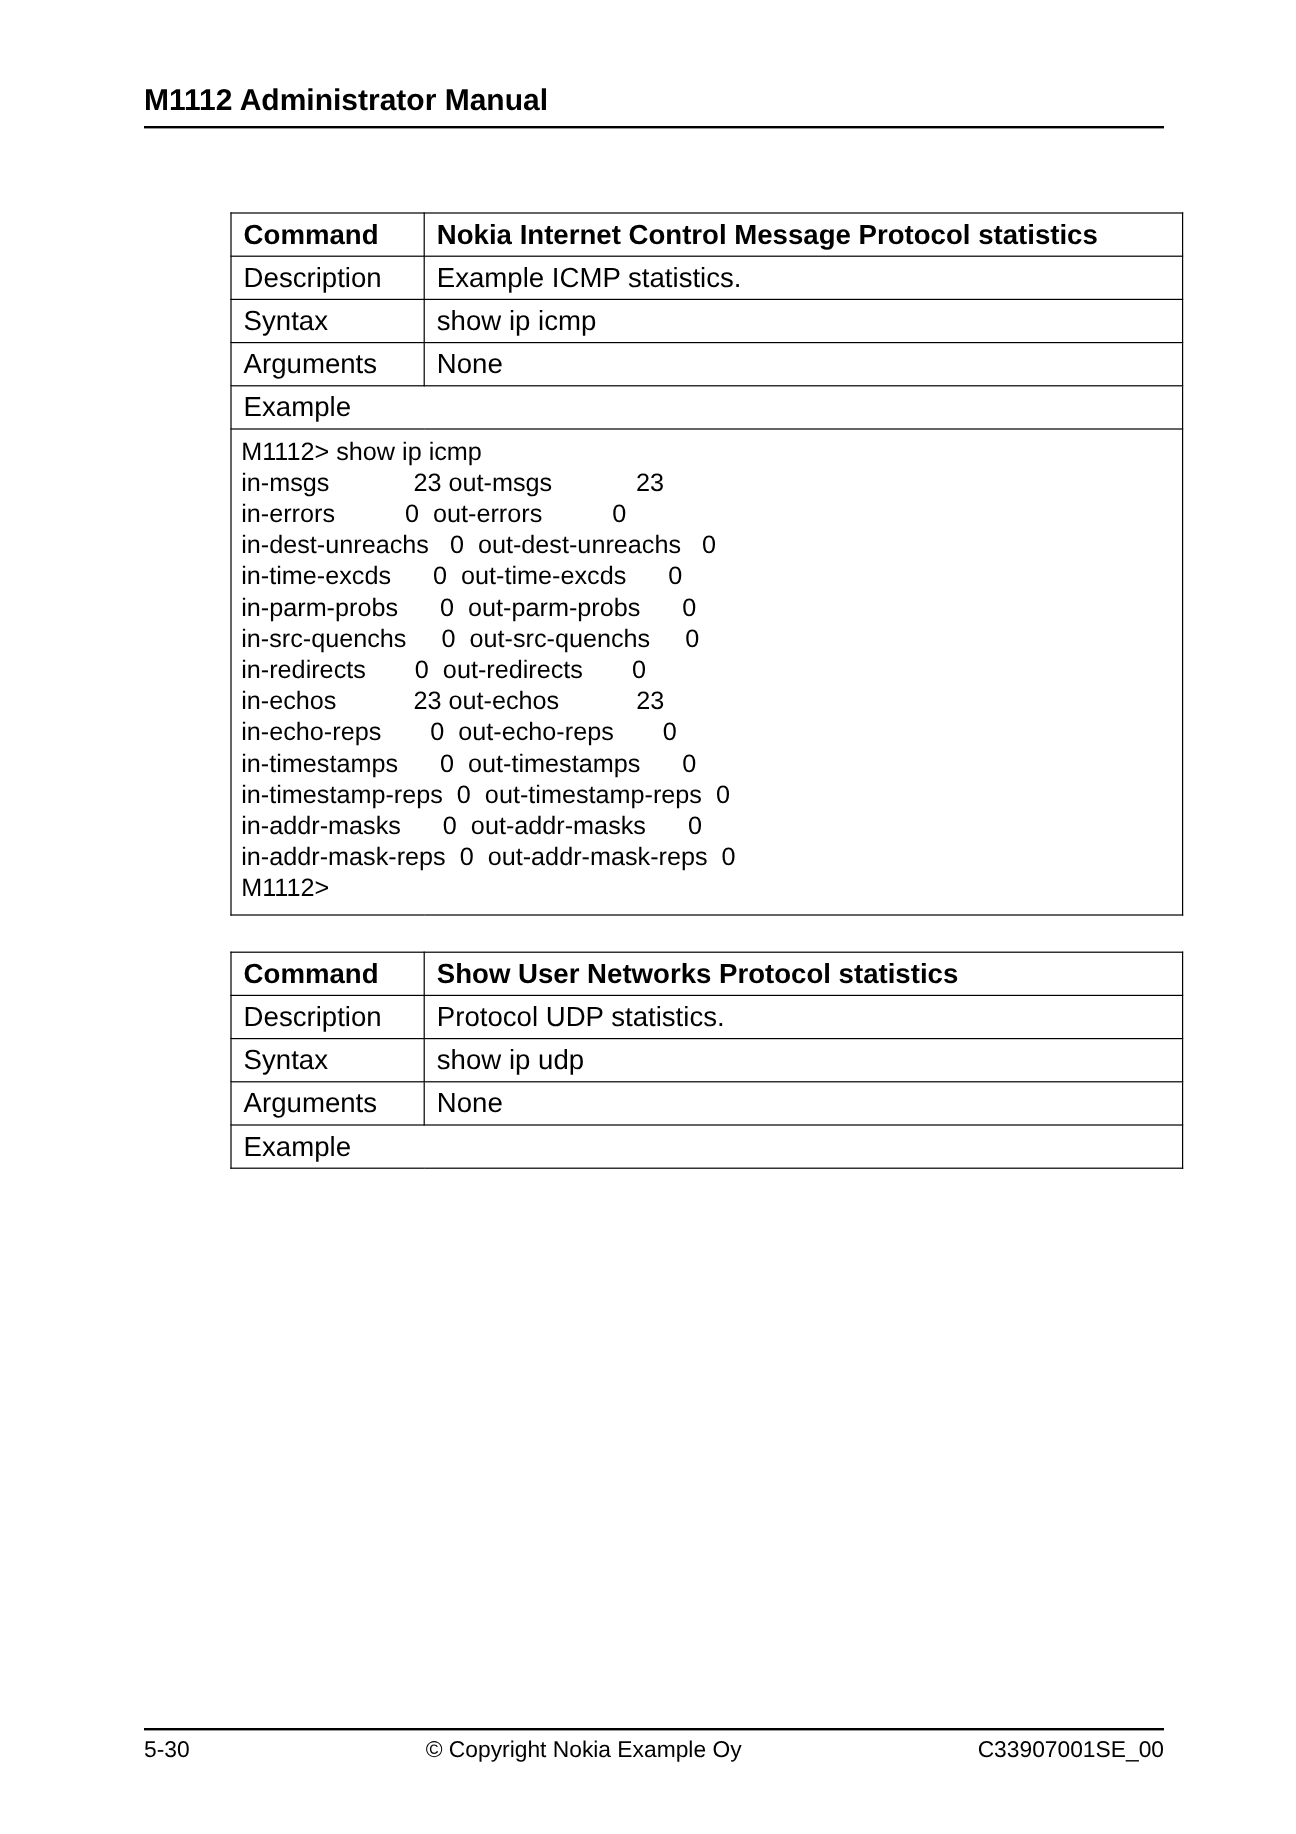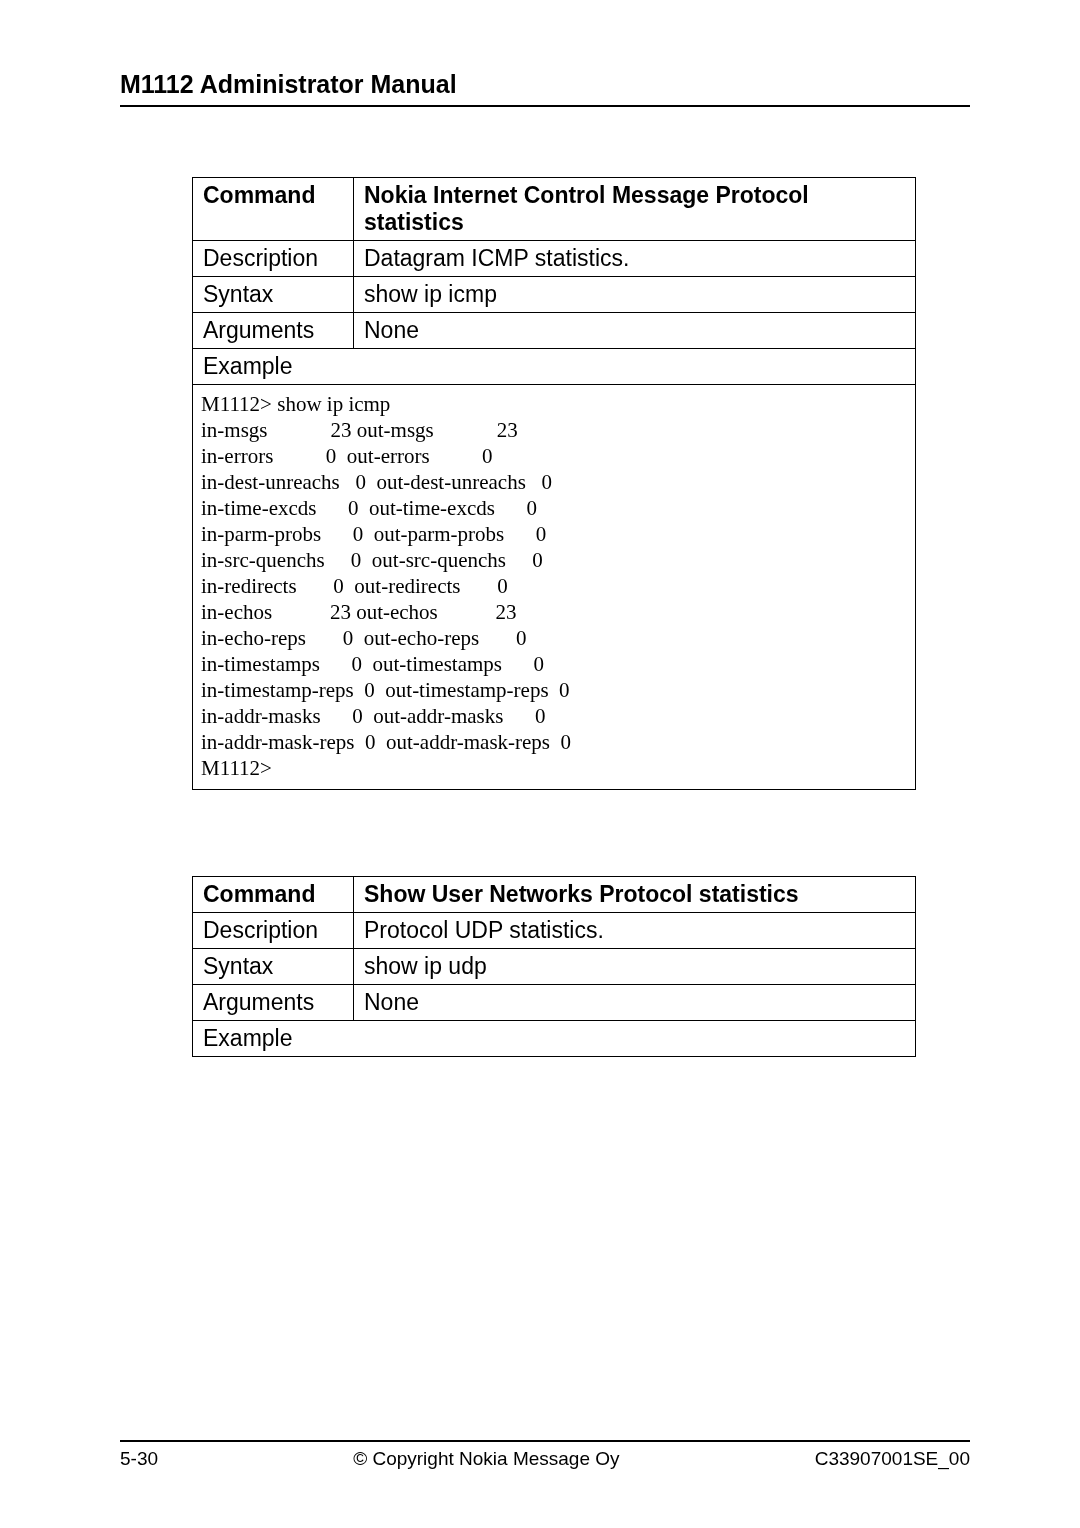--- a/index.html
+++ b/index.html
@@ -22,38 +22,38 @@
   }
   .rule {
     border-top: 2px solid #000;
     margin-bottom: 70px;
   }
   .tables-wrap {
     padding-left: 72px; 
   }
   table.cmd {
     border-collapse: collapse;
-    width: 724px;
-    margin-bottom: 86px;
+    width: 794px;
+    margin-bottom: 30px;
     font-size: 23px;
   }
   table.cmd td, table.cmd th {
     border: 1px solid #000;
     padding: 4px 10px 4px 10px;
     text-align: left;
     vertical-align: top;
   }
   table.cmd th {
     font-weight: bold;
   }
   table.cmd th.label, table.cmd td.label {
     width: 140px;
   }
   table.cmd pre {
-    font-family: Liberation Serif, serif;
+    font-family: Liberation Sans, sans-serif;
     font-size: 21px;
     margin: 2px 0 2px 0;
     white-space: pre;
     line-height: 1.24;
   }
   table.cmd td.example-code {
     padding: 4px 8px 6px 8px;
   }
   .footer {
     position: absolute;
@@ -87,21 +87,21 @@
   <div class="tables-wrap">
 
     <table class="cmd">
       <tbody>
           <tr>
         <th class="label">Command</th>
         <th>Nokia Internet Control Message Protocol statistics</th>
       </tr>
       <tr>
         <td class="label">Description</td>
-        <td>Datagram ICMP statistics.</td>
+        <td>Example ICMP statistics.</td>
       </tr>
       <tr>
         <td class="label">Syntax</td>
         <td>show ip icmp</td>
       </tr>
       <tr>
         <td class="label">Arguments</td>
         <td>None</td>
       </tr>
       <tr>
@@ -153,16 +153,16 @@
     </tbody>
       </table>
 
   </div>
 </div>
 
 <div class="footer">
   <div class="footer-rule"></div>
   <div class="footer-row">
     <div>5-30</div>
-    <div class="footer-center">© Copyright Nokia Message Oy</div>
+    <div class="footer-center">© Copyright Nokia Example Oy</div>
     <div>C33907001SE_00</div>
   </div>
 </div>
 
 </body></html>

